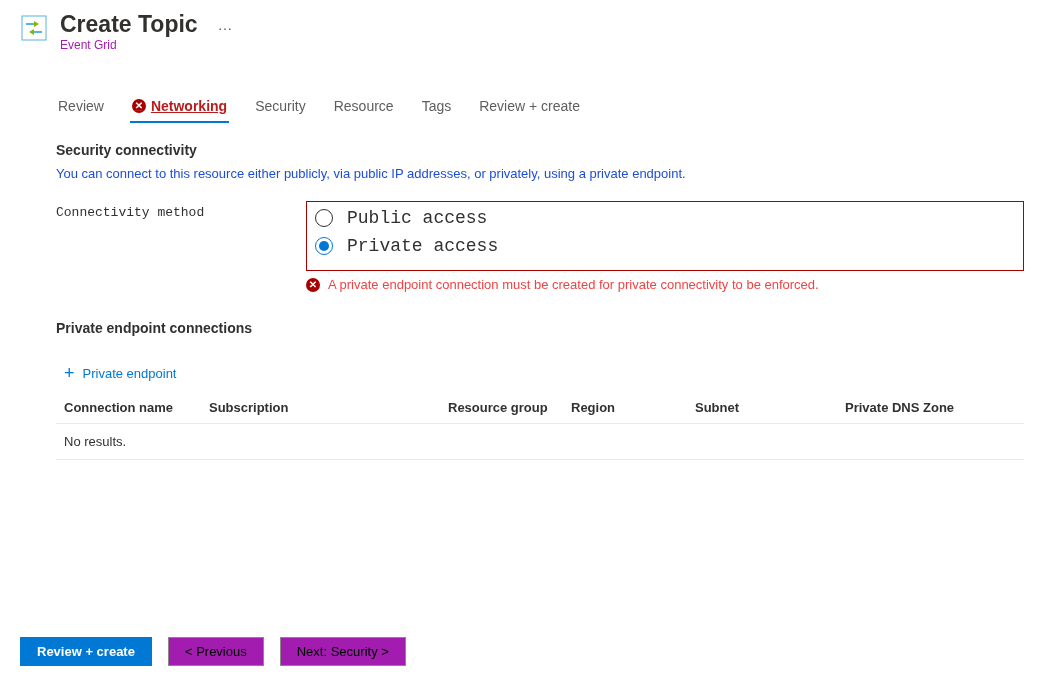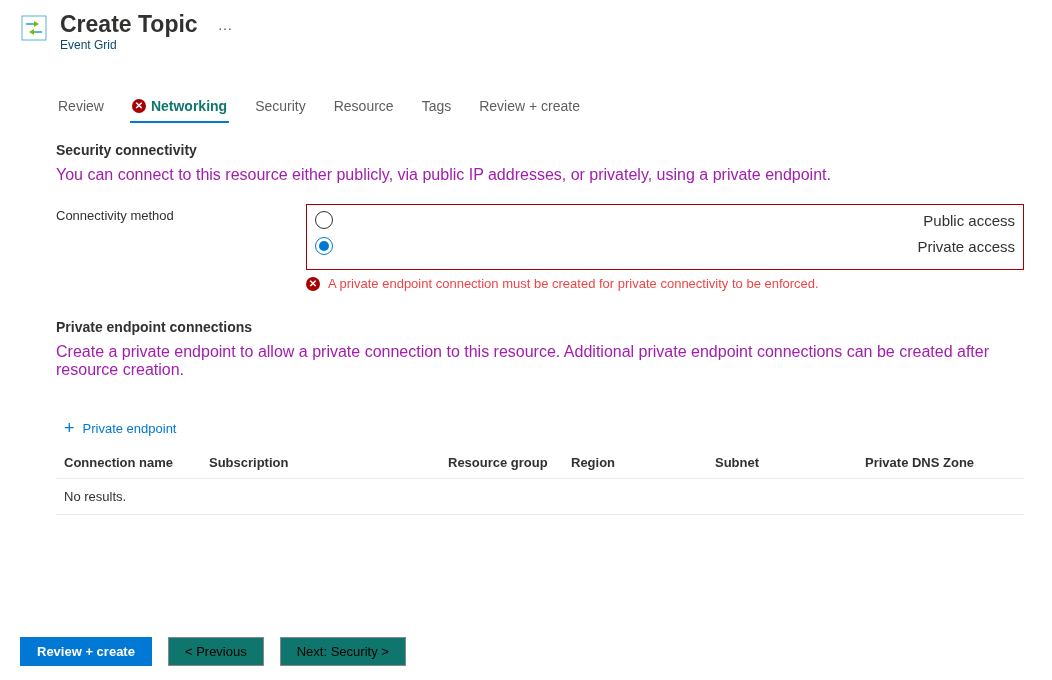--- a/index.html
+++ b/index.html
@@ -30,21 +30,21 @@
     justify-content: center;
   }
   .title-block h1 {
     font-size: 23px;
     font-weight: 600;
     margin: 0;
     line-height: 28px;
   }
   .subtitle {
     font-size: 12px;
-    color: #0c4a6e;
+    color: #a21caf;
     margin-top: 0;
   }
   .overflow {
     color: #605e5c;
     font-size: 15px;
     margin-left: 8px;
     margin-top: 6px;
     letter-spacing: 1px;
   }
   .tabs {
@@ -58,22 +58,23 @@
     padding: 6px 2px 8px 2px;
     font-size: 14px;
     color: #605e5c;
     cursor: pointer;
     position: relative;
     display: inline-flex;
     align-items: center;
     gap: 5px;
   }
   .tab.active {
-    color: #0f766e;
-    font-weight: 600;
+    color: #b91c1c;
+    font-weight: 600;
+    text-decoration: underline;
   }
   .tab.active::after {
     content: '';
     position: absolute;
     left: 0; right: 0; bottom: -1px;
     height: 2px;
     background: #0078d4;
   }
   .error-circle {
     width: 14px;
@@ -90,47 +91,47 @@
   .error-circle::before { content: "✕"; line-height: 1; }
   .content {
     padding: 20px 0 0 36px;
   }
   .section-title {
     font-size: 14px;
     font-weight: 600;
     margin: 0 0 8px 0;
   }
   .desc {
-    font-size: 16px;
-    color: #a21caf;
+    font-size: 13px;
+    color: #1d4ed8;
     margin: 0 0 20px 0;
   }
   .field-row {
     display: flex;
     align-items: flex-start;
     gap: 20px;
+    font-family: Liberation Mono, monospace;
   }
   .field-label {
     width: 230px;
     font-size: 13px;
     padding-top: 4px;
   }
   .field-control {
     flex: 1;
     border: 1px solid #a80000;
     padding: 6px 8px 10px 8px;
   }
   .radio-row {
     display: flex;
     align-items: center;
-    gap: 8px;
+    gap: 14px;
     margin-bottom: 8px;
-    font-size: 15px;
+    font-size: 18px;
     cursor: pointer;
-    justify-content: space-between;
   }
   .radio-row:last-child { margin-bottom: 4px; }
   .radio-outer {
     width: 18px;
     height: 18px;
     border: 1px solid #323130;
     border-radius: 50%;
     display: flex;
     align-items: center;
     justify-content: center;
@@ -175,40 +176,40 @@
   .thead {
     display: flex;
     border-bottom: 1px solid #edebe9;
     padding: 8px 8px;
     font-weight: 600;
     font-size: 13px;
   }
   .th1 { width: 145px; }
   .th2 { width: 210px; }
   .th3 { width: 152px; padding-left: 29px; }
-  .th4 { width: 144px; }
+  .th4 { width: 124px; }
   .th5 { width: 150px; }
   .th6 { flex: 1; }
   .no-results {
     padding: 10px 8px;
     border-bottom: 1px solid #edebe9;
     font-size: 13px;
   }
   .footer {
     position: absolute;
     bottom: 14px;
     left: 20px;
     display: flex;
     gap: 16px;
   }
   .btn {
     font-size: 13px;
     padding: 6px 16px;
     border: 1px solid #8a8886;
-    background: #0f766e;
+    background: #a21caf;
     cursor: pointer;
     font-family: inherit;
   }
   .btn.primary {
     background: #0078d4;
     color: #fff;
     border-color: #0078d4;
     font-weight: 600;
   }
 </style>
@@ -276,21 +277,20 @@
       </div>
     </div>
 
     <div class="validation">
       <span class="error-circle"></span>
       <span>A private endpoint connection must be created for private connectivity to be enforced.</span>
     </div>
 
     <div class="section2">
       <h3 class="section-title">Private endpoint connections</h3>
-      <p class="desc">Create a private endpoint to allow a private connection to this resource. Additional private endpoint connections can be created after resource creation.</p>
 
       <div class="add-endpoint">
         <span class="plus">+</span>
         <span>Private endpoint</span>
       </div>
 
       <div class="table">
         <div class="thead">
           <div class="th1">Connection name</div>
           <div class="th2">Subscription</div>

